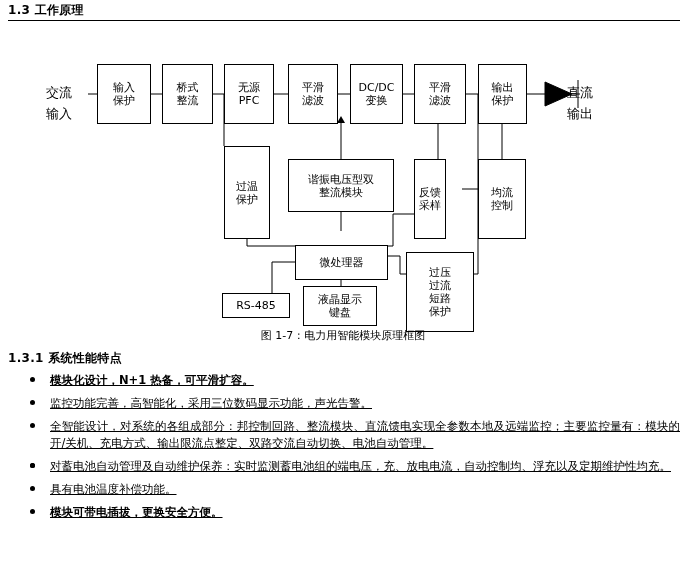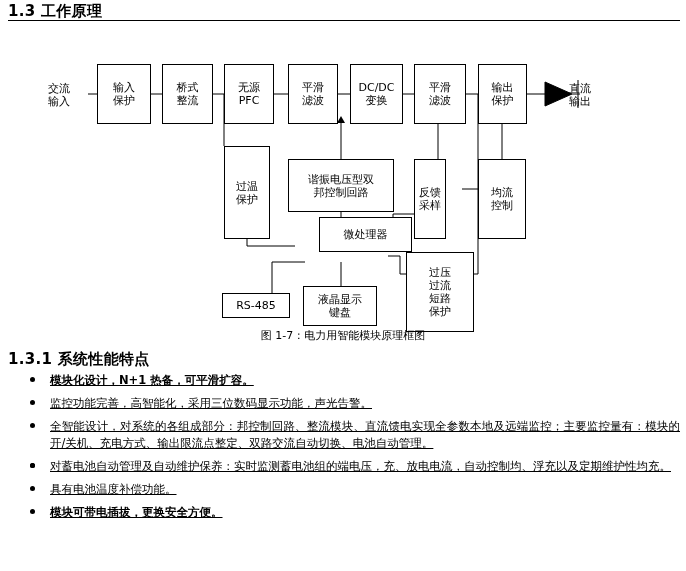--- a/index.html
+++ b/index.html
@@ -16,21 +16,21 @@
     overflow: hidden;
   }
   .page {
     position: relative;
     width: 686px;
     height: 571px;
   }
   
   .sec-title {
     position: absolute;
-    font-size: 15px;
+    font-size: 12px;
     font-weight: bold;
     letter-spacing: 0.3px;
   }
   #sec-1-3 { left: 8px; top: 2px; }
   #sec-1-3 .rule {
     position: absolute;
     left: 0; top: 18px;
     width: 672px;
     height: 1px;
     background: #000;
@@ -52,22 +52,22 @@
     line-height: 13px;
     text-align: center;
     display: flex;
     align-items: center;
     justify-content: center;
     box-sizing: border-box;
     white-space: pre-line;
   }
   .freetext {
     position: absolute;
-    font-size: 11px;
-    line-height: 13px;
+    font-size: 13px;
+    line-height: 21px;
     text-align: center;
     white-space: pre-line;
   }
   .diagram svg {
     position: absolute;
     left: 0;
     top: 0;
     width: 686px;
     height: 300px;
     overflow: visible;
@@ -192,27 +192,27 @@
     <div class="node" style="left:414px; top:40px; width:52px; height:60px;">平滑
 滤波</div>
     <div class="node" style="left:478px; top:40px; width:49px; height:60px;">输出
 保护</div>
     <div class="freetext" style="left:552px; top:58px; width:56px;">直流
 输出</div>
 
     <div class="node" style="left:224px; top:122px; width:46px; height:93px;">过温
 保护</div>
     <div class="node" style="left:288px; top:135px; width:106px; height:53px;">谐振电压型双
-邦控制回路</div>
+整流模块</div>
     <div class="node" style="left:414px; top:135px; width:32px; height:80px;">反馈
 采样</div>
     <div class="node" style="left:478px; top:135px; width:48px; height:80px;text-align:center;">均流
 控制</div>
 
-    <div class="node" style="left:295px; top:193px; width:93px; height:35px;margin-left:24px;">微处理器</div>
+    <div class="node" style="left:295px; top:221px; width:93px; height:35px;">微处理器</div>
     <div class="node" style="left:222px; top:269px; width:68px; height:25px;">RS-485</div>
     <div class="node" style="left:303px; top:262px; width:74px; height:40px;">液晶显示
 键盘</div>
     <div class="node" style="left:406px; top:228px; width:68px; height:80px;font-family:Liberation Serif, serif;">过压
 过流
 短路
 保护</div>
   </div>
 
   <div class="cap">图 1-7：电力用智能模块原理框图</div>

